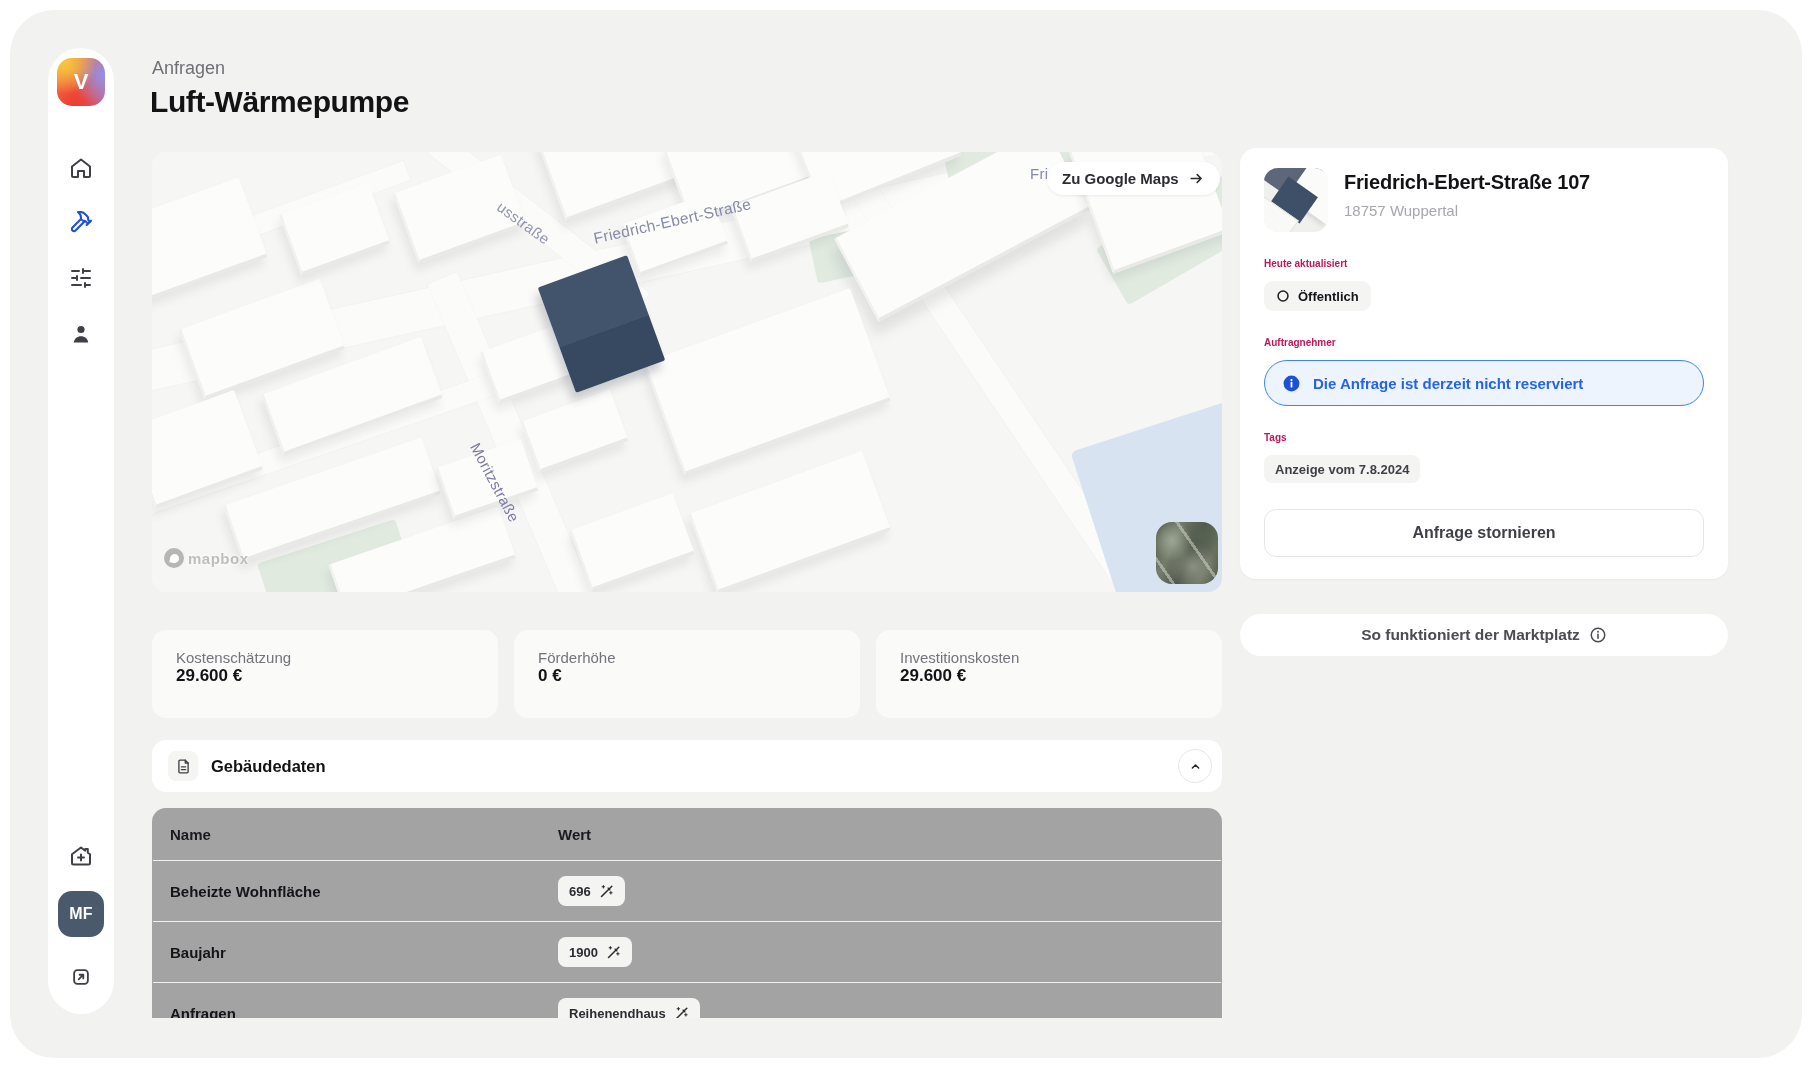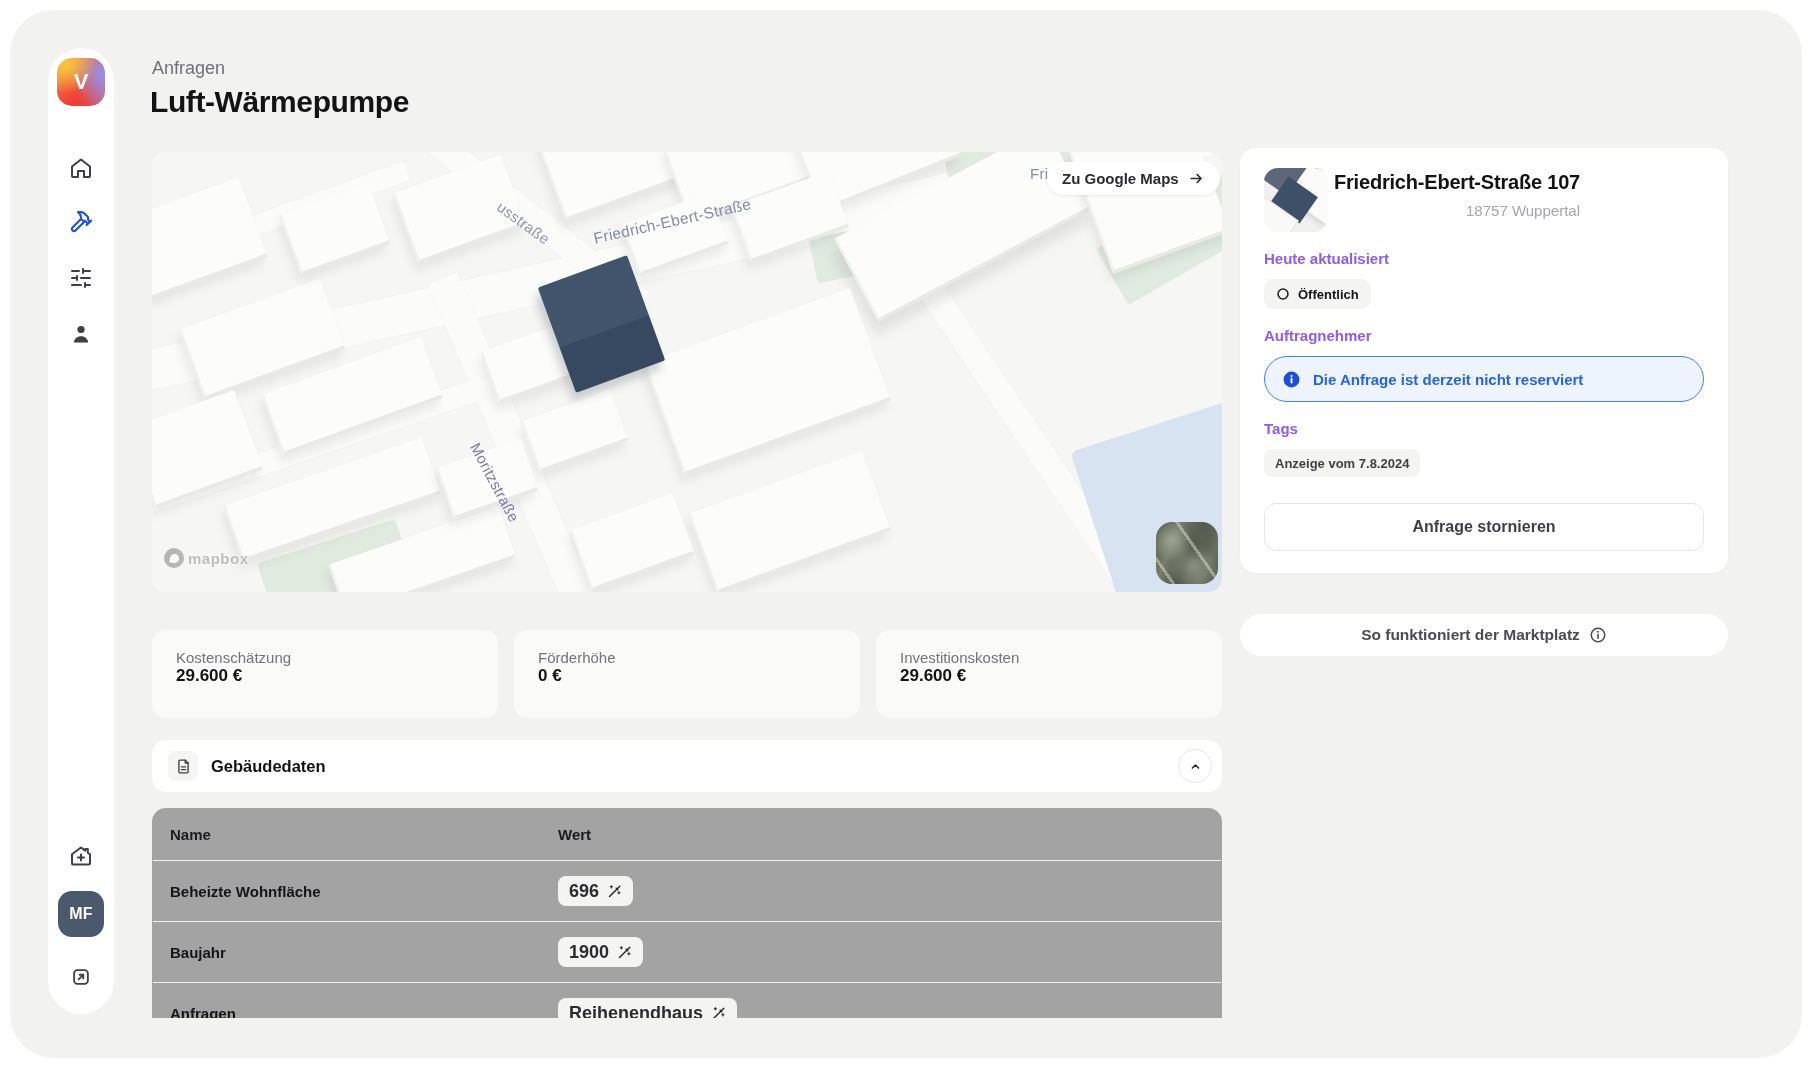--- a/index.html
+++ b/index.html
@@ -82,33 +82,33 @@
 
   
   .table-card { position:absolute; left:152px; top:808px; width:1070px; height:210px; background:#a3a3a3;
     border-radius:14px 14px 0 0; overflow:hidden; }
   .t-row { display:flex; align-items:center; height:60px; padding:0 18px; }
   .t-head { height:52px; }
   .t-head .t-name, .t-head .t-wert { font-size:15px; font-weight:700; color:#1a1a1f; }
   .t-name { width:388px; font-size:15px; font-weight:700; color:#141419; }
   .t-divider { height:1px; background:#f1f1f0; margin:0 1px; }
   .val-pill { display:inline-flex; align-items:center; gap:8px; height:30px; padding:0 11px;
-    background:#f4f4f3; border-radius:8px; font-size:18px; font-weight:600; color:#2b2b30; cursor:pointer; }
+    background:#f4f4f3; border-radius:8px; font-size:13px; font-weight:600; color:#2b2b30; cursor:pointer; }
 
   
   .prop-card { position:absolute; left:1240px; top:148px; width:488px; background:#fff;
     border-radius:16px; padding:20px 24px 22px; box-shadow:0 1px 2px rgba(0,0,0,.03); }
-  .prop-head { display:flex; gap:6px;text-align:right; }
+  .prop-head { display:flex; gap:16px; }
   .thumb { position:relative; width:64px; height:64px; border-radius:14px; overflow:hidden;
     background:#f0f0ee; flex:0 0 64px; }
   .thumb div { position:absolute; }
   .prop-title { padding-top:3px; }
   .prop-title .t1 { font-size:20px; font-weight:700; color:#131316; letter-spacing:-.2px; }
   .prop-title .t2 { margin-top:8px; font-size:15px; color:#a6a6ad; }
-  .sec-label { margin-top:18px; font-size:15px; font-weight:600; color:#8b5cf6; }
+  .sec-label { margin-top:26px; font-size:10px; font-weight:600; color:#be185d; }
   .badge { margin-top:12px; display:inline-flex; align-items:center; gap:8px; height:30px;
     padding:0 12px; border-radius:9px; background:#f4f4f3; font-size:13px; font-weight:700; color:#141419; }
   .alert { margin-top:12px; display:flex; align-items:center; gap:12px; height:46px; padding:0 17px;
     border:1px solid #3e82f6; border-radius:23px; background:#edf4fe;
     font-size:15px; font-weight:600; color:#2563eb; }
   .tag { margin-top:12px; display:inline-flex; align-items:center; height:28px; padding:0 11px;
     border-radius:8px; background:#f4f4f3; font-size:13px; font-weight:700; color:#3f3f46; }
   .cancel-btn { margin-top:26px; width:100%; height:48px; background:#fff; border:1px solid #e5e5e8;
     border-radius:12px; font-family:inherit; font-size:16px; font-weight:700; color:#3f3f46; cursor:pointer; }
   .marketplace-btn { position:absolute; left:1240px; top:614px; width:488px; height:42px;

